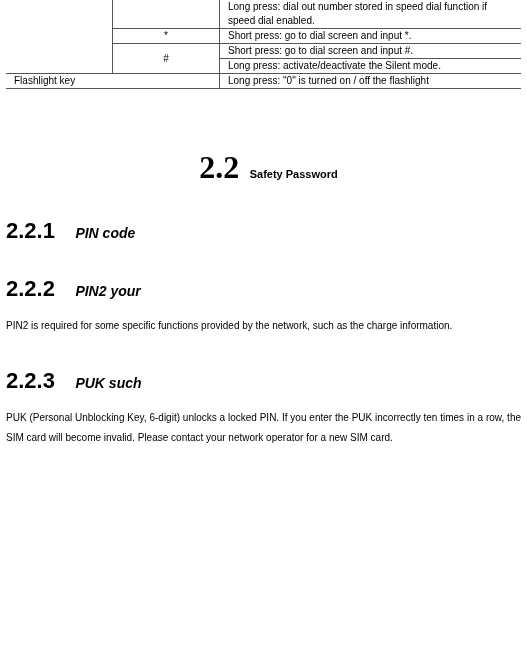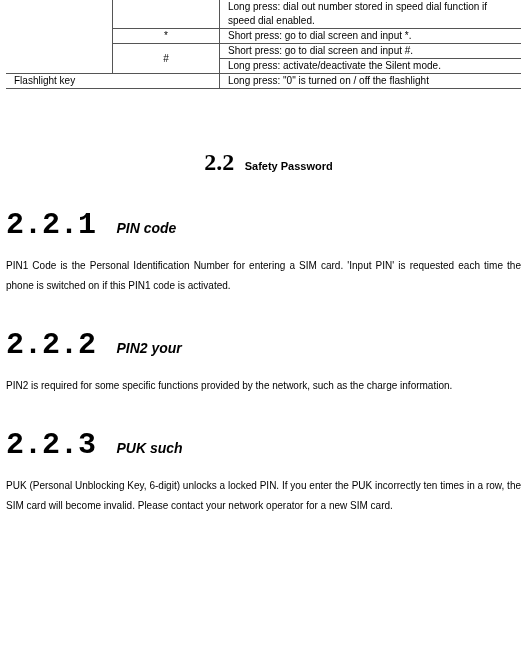--- a/index.html
+++ b/index.html
@@ -27,34 +27,34 @@
   .col1 { width: 90px; }
   .col2 { width: 90px; text-align: center; }
   .col3 { }
   .section-head {
     margin-top: 60px;
     text-align: center;
     padding-left: 10px;
   }
   .section-num {
     font-family: "Times New Roman", Times, serif;
-    font-size: 24px;
+    font-size: 32px;
     font-weight: bold;
   }
   .section-title {
     font-size: 11px;
     font-weight: bold;
     margin-left: 6px;
   }
   .subsection {
     margin-top: 32px;
   }
   .sub-num {
-    font-family: Liberation Mono, monospace;
-    font-size: 30px;
+    font-family: Liberation Sans, sans-serif;
+    font-size: 22px;
     font-weight: bold;
   }
   .sub-title {
     font-size: 14px;
     font-weight: bold;
     margin-left: 16px;
     font-style: italic;
   }
   .body-text {
     font-size: 10px;
@@ -94,21 +94,20 @@
     </table>
 
   <div class="section-head">
     <span class="section-num">2.2</span>
     <span class="section-title">Safety Password</span>
   </div>
 
   <div class="subsection">
     <span class="sub-num">2.2.1</span>
     <span class="sub-title">PIN code</span>
-    <div class="body-text">PIN1 Code is the Personal Identification Number for entering a SIM card. 'Input PIN' is requested each time the phone is switched on if this PIN1 code is activated.</div>
   </div>
 
   <div class="subsection">
     <span class="sub-num">2.2.2</span>
     <span class="sub-title">PIN2 your</span>
     <div class="body-text">PIN2 is required for some specific functions provided by the network, such as the charge information.</div>
   </div>
 
   <div class="subsection">
     <span class="sub-num">2.2.3</span>

